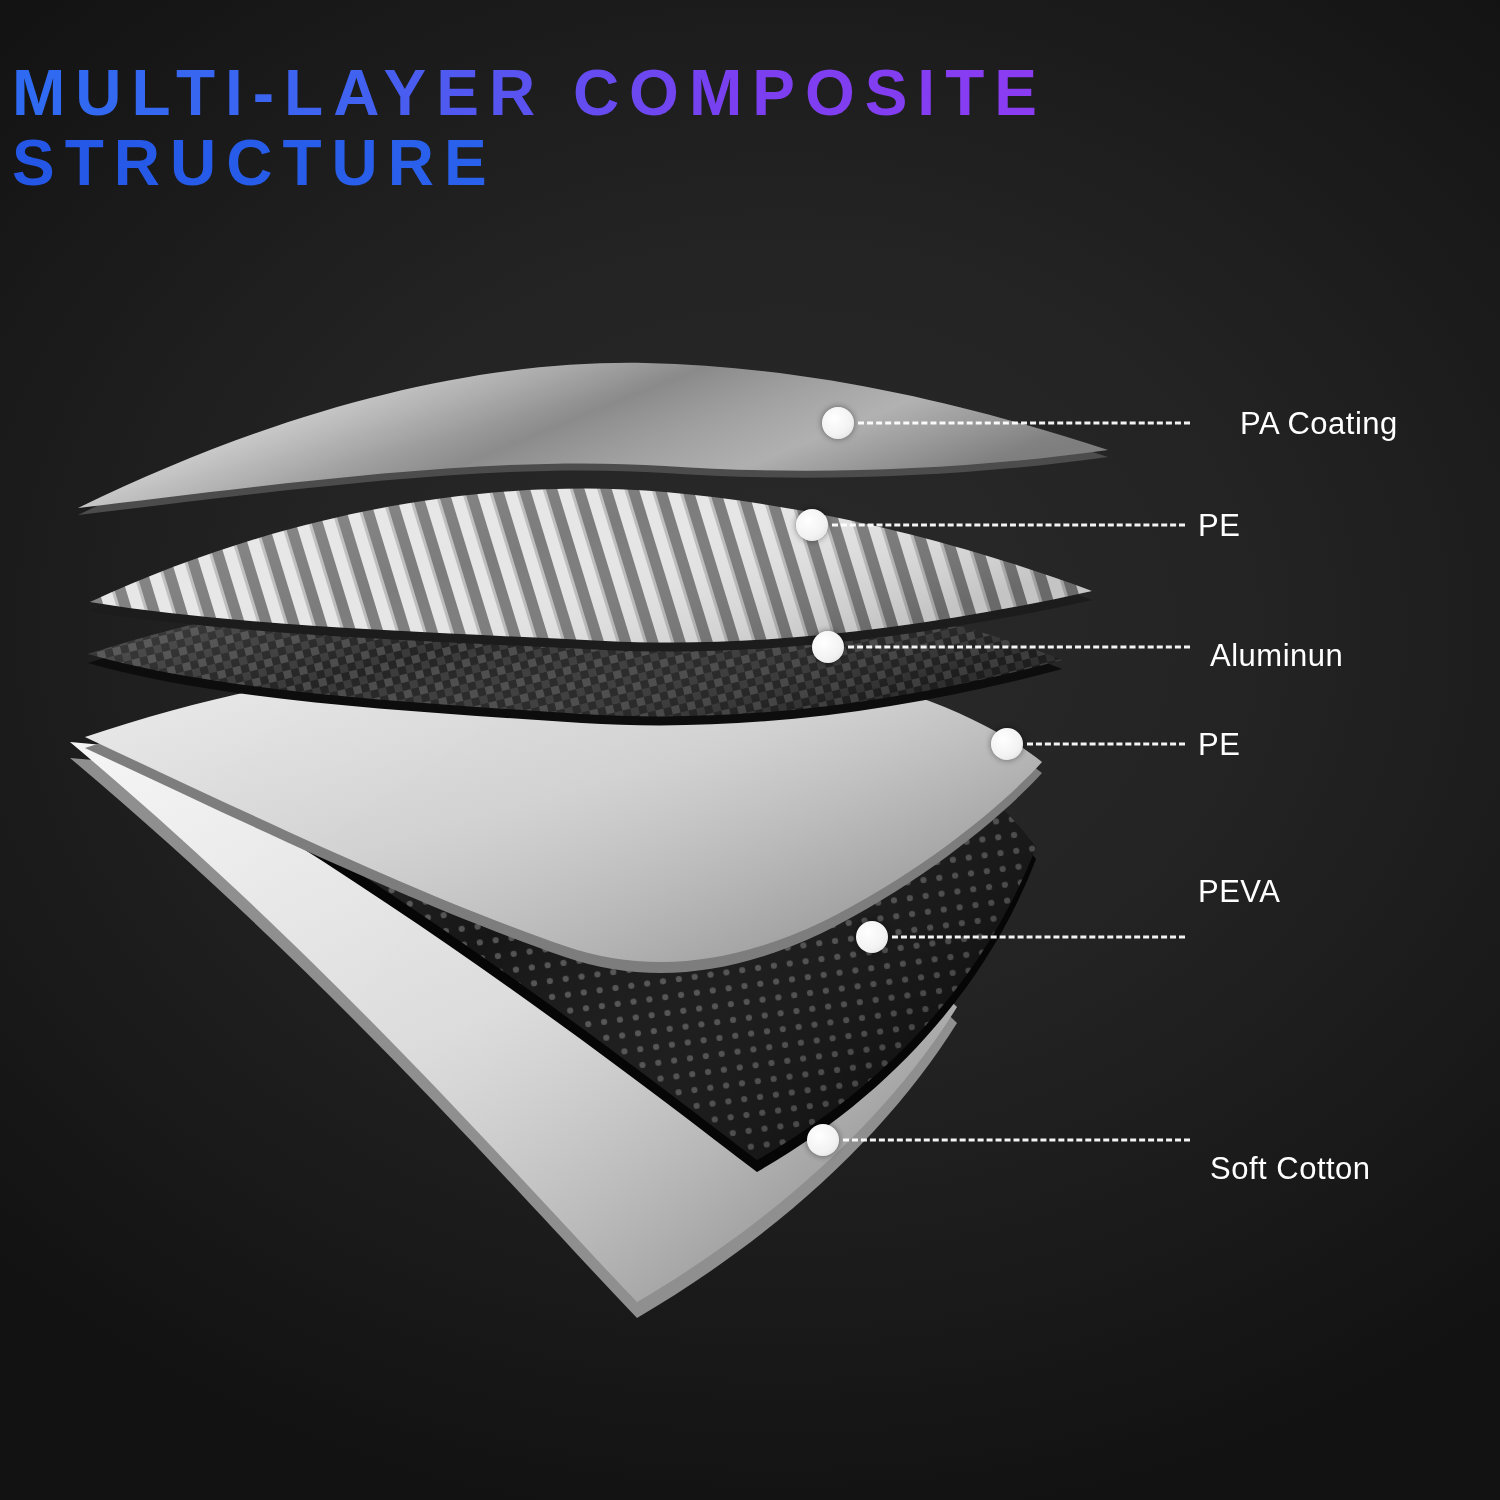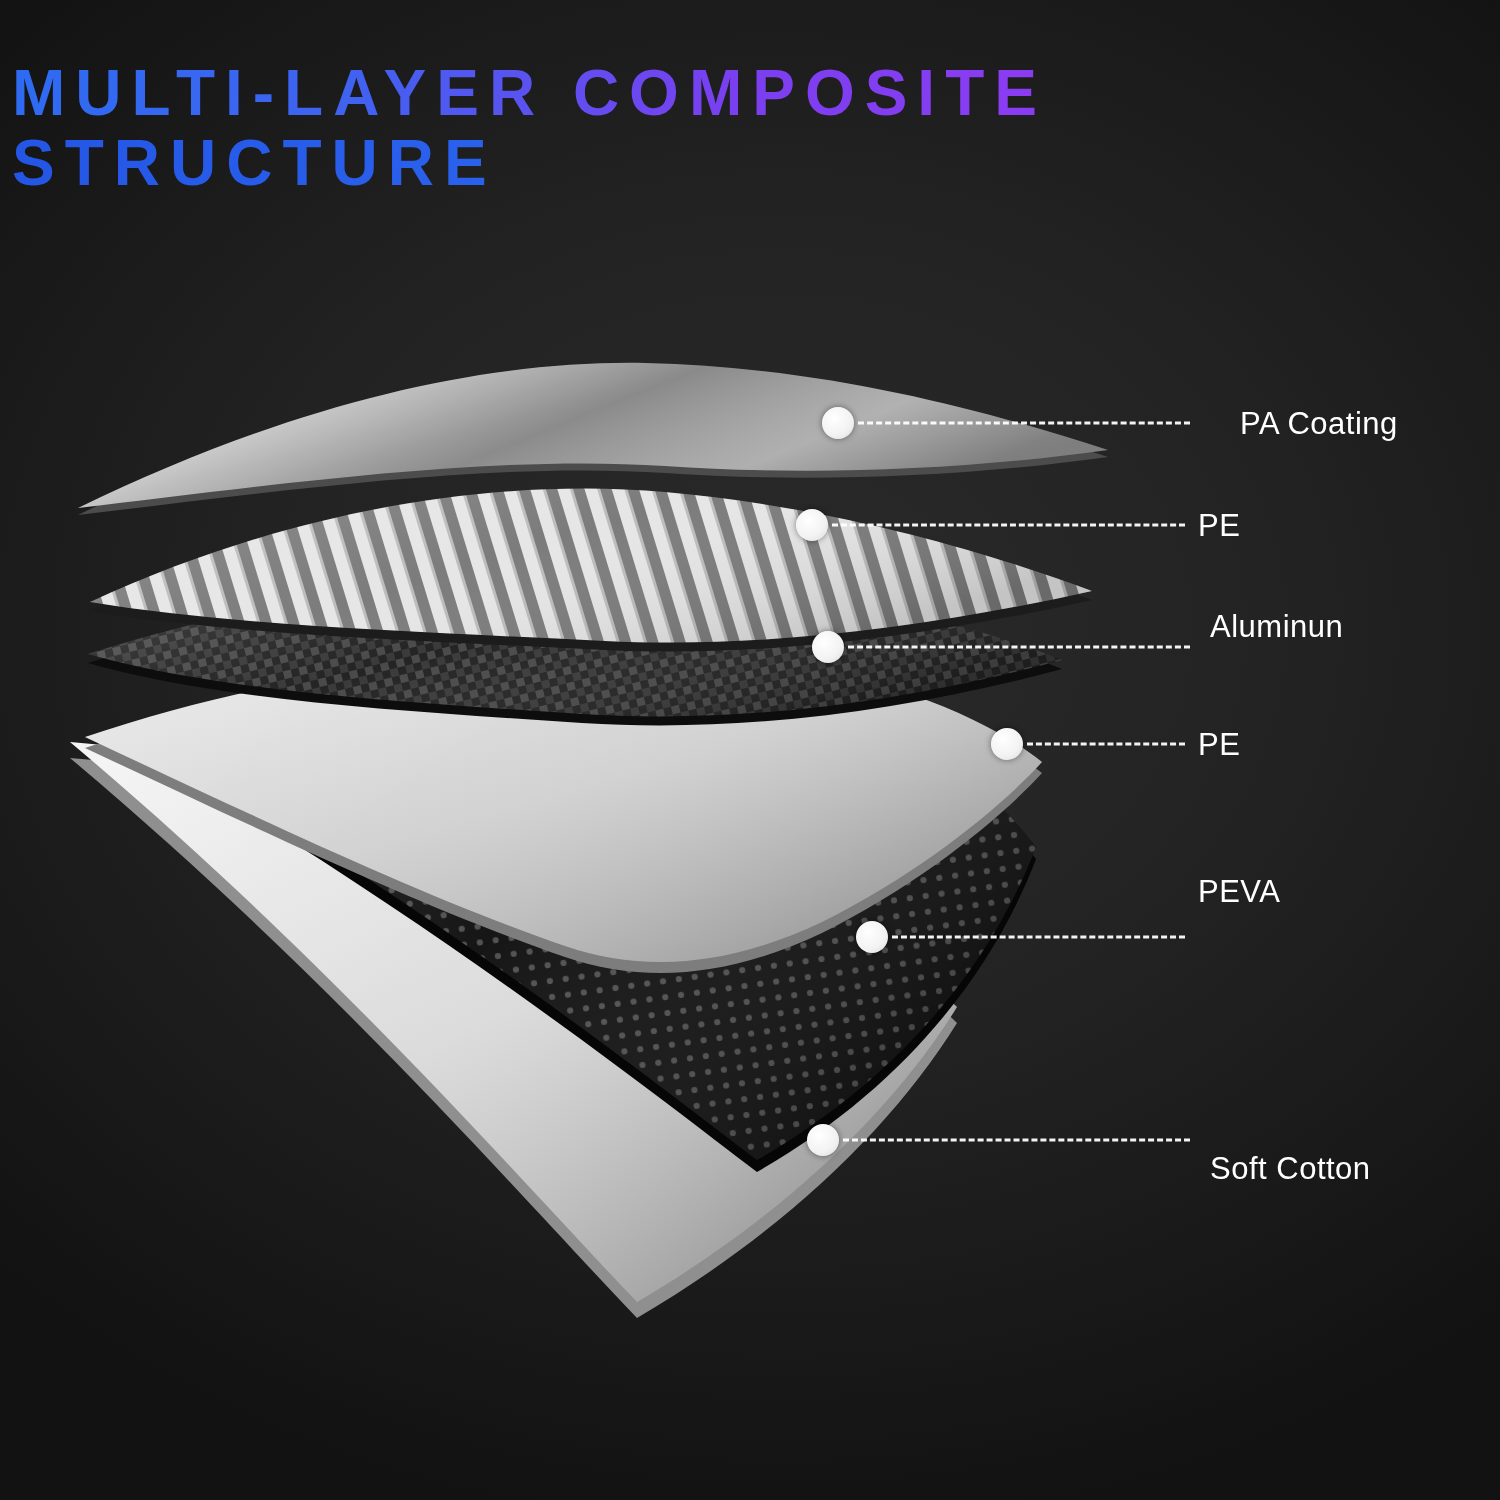--- a/index.html
+++ b/index.html
@@ -182,21 +182,21 @@
 
   <div class="callout">
     <span class="dot" style="left:796px; top:525px;"></span>
     <span class="line" style="left:832px; top:525px; width:353px;"></span>
     <span class="label" style="left:1198px; top:526px;">PE</span>
   </div>
 
   <div class="callout">
     <span class="dot" style="left:812px; top:647px;"></span>
     <span class="line" style="left:848px; top:647px; width:342px;"></span>
-    <span class="label" style="left:1210px; top:627px;">Aluminun</span>
+    <span class="label" style="left:1210px; top:656px;">Aluminun</span>
   </div>
 
   <div class="callout">
     <span class="dot" style="left:991px; top:744px;"></span>
     <span class="line" style="left:1027px; top:744px; width:158px;"></span>
     <span class="label" style="left:1198px; top:745px;">PE</span>
   </div>
 
   <div class="callout">
     <span class="dot" style="left:856px; top:937px;"></span>

